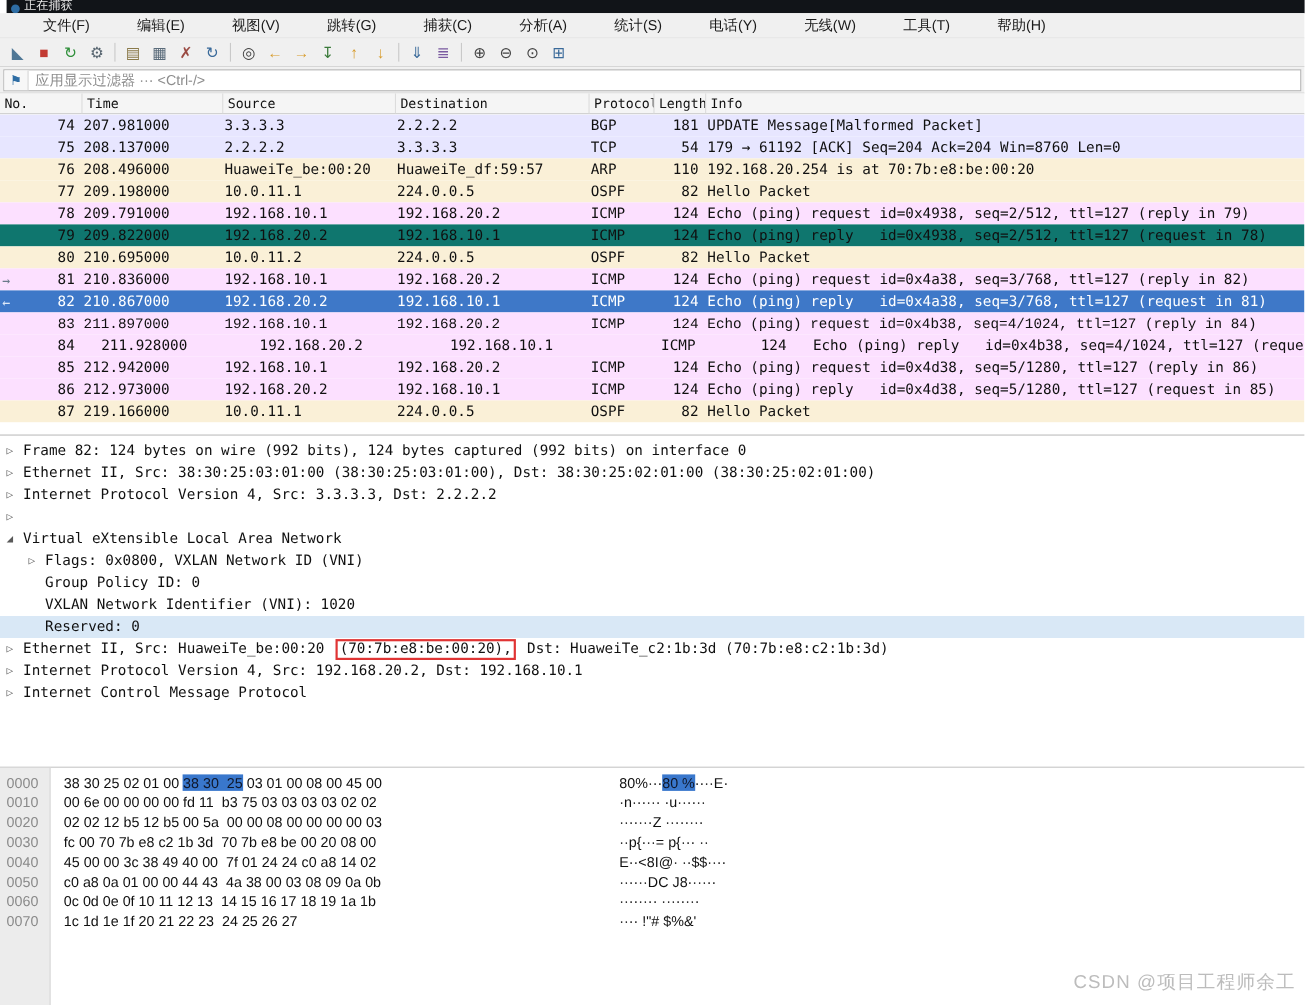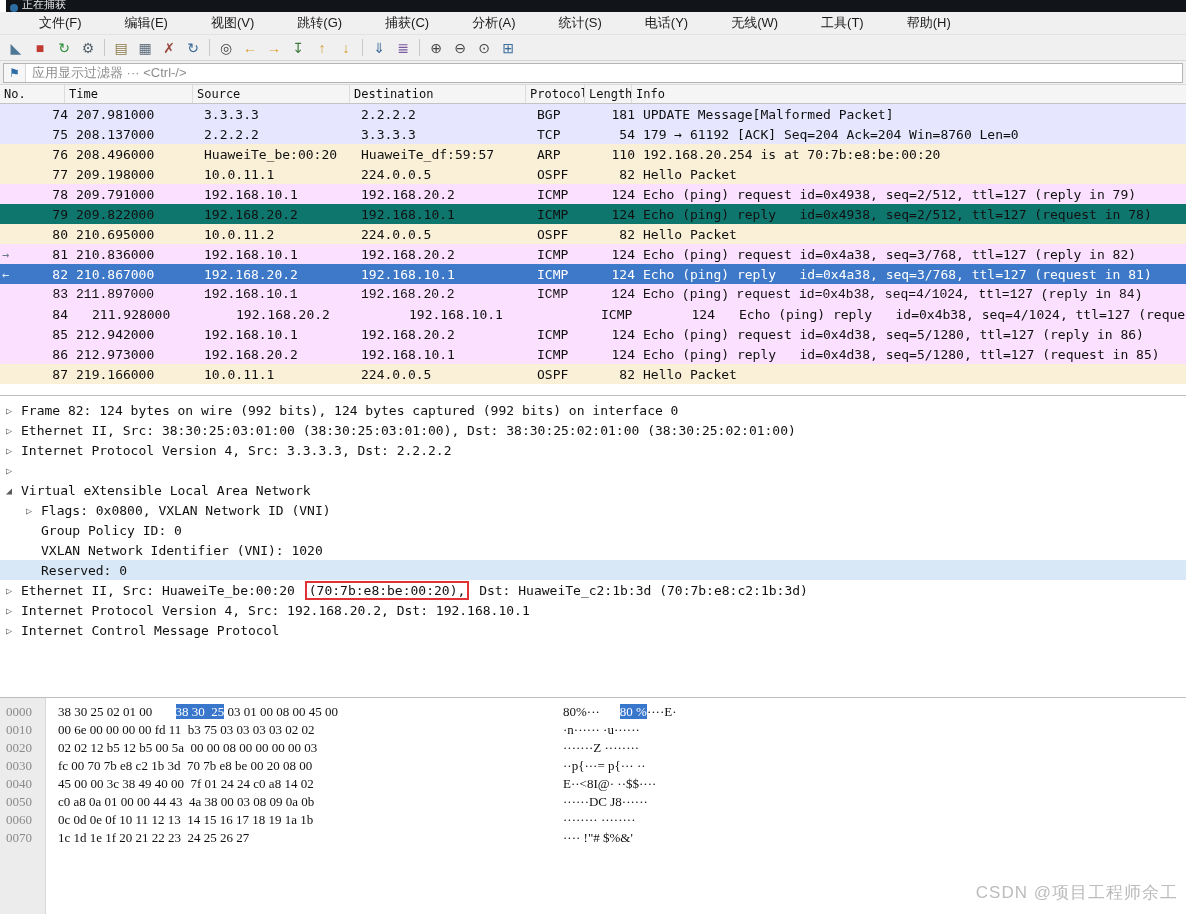--- a/index.html
+++ b/index.html
@@ -38,21 +38,21 @@
                      color:#2e6da4; font-size:12px; background:#f7f7f7; }
   .filter-text { color:#8d8d8d; font-size:13px; padding-left:6px; white-space:pre;
                  font-family:"Liberation Sans", sans-serif; }
 
   
   .plist-header { position:absolute; left:0; top:85px; width:1186px; height:19px;
                   background:#f5f5f5; border-bottom:1px solid #c4c4c4;
                   display:flex; font-size:12px; color:#111;
                   font-family:"DejaVu Sans Mono", monospace; }
   .pl-col { border-right:1px solid #dcdcdc; padding:2px 4px; overflow:hidden; white-space:pre; }
-  .w-no{width:65px} .w-time{width:128px} .w-src{width:157px} .w-dst{width:176px}
+  .w-no{width:75px} .w-time{width:128px} .w-src{width:157px} .w-dst{width:176px}
   .w-proto{width:59px} .w-len{width:47px} .w-info{flex:1; border-right:none}
 
   .plist-rows { position:absolute; left:0; top:104px; width:1186px; height:280px;
                 font-family:"DejaVu Sans Mono", monospace; font-size:13px; color:#101010;
                 background:#fff; overflow:hidden; }
   .prow { height:20px; display:flex; align-items:center; }
   .prow.sel { background:var(--sel); color:#ffffff; }
   .cel { padding:0 4px; overflow:hidden; white-space:pre; }
   .c-no { width:72px; text-align:right; position:relative; }
   .marker { position:absolute; left:2px; top:1px; font-size:12px; color:#6a7a8a; }
@@ -65,30 +65,30 @@
              font-family:"DejaVu Sans Mono", monospace; font-size:13px; color:#101010;
              padding-top:4px; overflow:hidden; }
   .drow { height:20px; display:flex; align-items:center; white-space:pre; padding-left:6px; }
   .drow.ind1 { padding-left:26px; }
   .drow.dsel { background:var(--dsel); }
   .exp { display:inline-block; width:15px; color:#5a5a5a; font-size:10px; }
   .redbox { border:2px solid var(--red); padding:0 2px; margin:0 2px; }
 
   
   .hexpane { position:absolute; left:0; top:698px; width:1186px; height:216px;
-             background:#fff; font-family:Liberation Serif, serif;
+             background:#fff; font-family:Liberation Sans, sans-serif;
              font-size:13px; color:#101010; }
   .hexgutter { position:absolute; left:0; top:0; width:46px; height:216px;
                background:#ececec; border-right:1px solid #d8d8d8; }
   .hexrows { position:absolute; left:0; top:5px; width:1186px; }
   .hrow { position:relative; height:18px; line-height:18px; white-space:pre; }
   .hoff { position:absolute; left:6px; color:#8a8a8a; }
   .hbytes { position:absolute; left:58px; }
   .hascii { position:absolute; left:563px; }
-  .hl { background:var(--hexhl); color:#ffffff;margin-left:20px; }
+  .hl { background:var(--hexhl); color:#0f172a; }
 
   .watermark { position:absolute; right:8px; bottom:10px; font-size:17px;
                color:#bcbcbc; font-family:"Liberation Sans", sans-serif; letter-spacing:1px; }
 </style>
 </head>
 <body>
 
 <div class="titlebar">
   <span class="win-icon"></span>
   <span>正在捕获</span>

